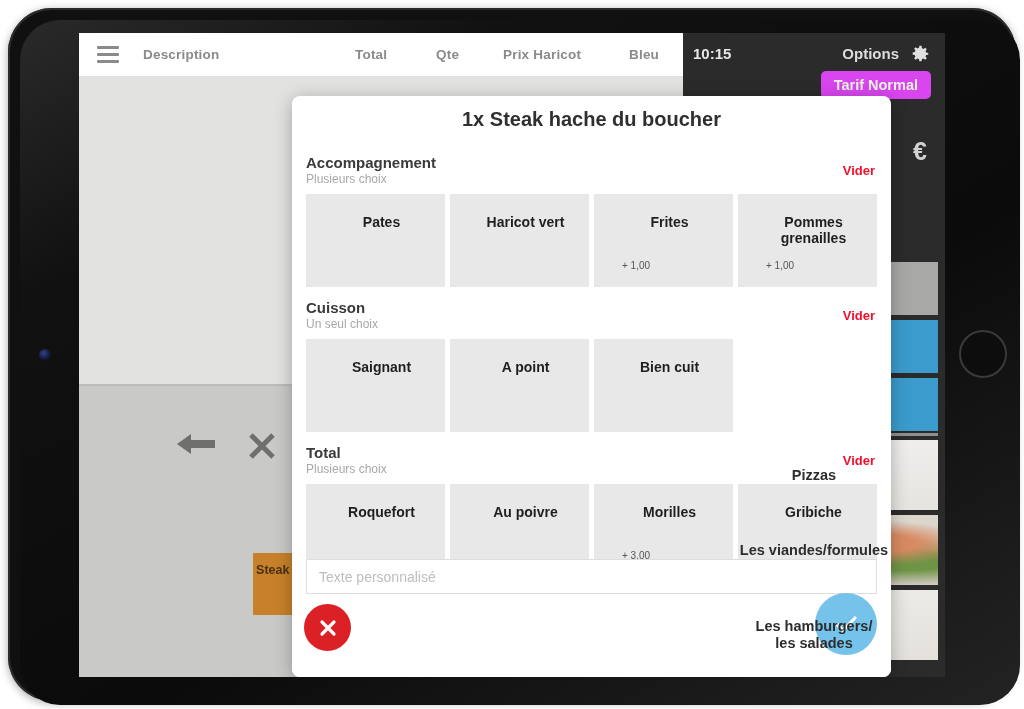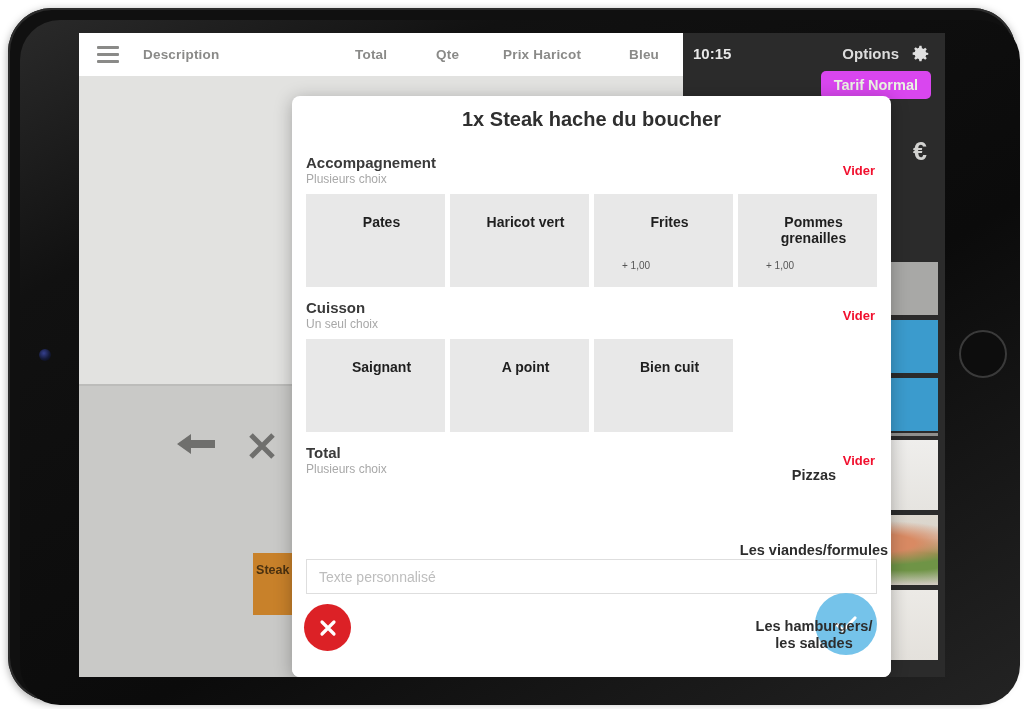--- a/index.html
+++ b/index.html
@@ -433,20 +433,38 @@
           </div>
         </div>
 
         <div class="group-head">
           <div class="group-titles">
             <div class="group-name">Total</div>
             <div class="group-sub">Plusieurs choix</div>
           </div>
           <div class="vider">Vider</div>
         </div>
+        <div class="opt-grid">
+          <div class="opt-tile">
+            <span class="opt-name">Roquefort</span>
+            <span class="opt-extra"></span>
+          </div>
+          <div class="opt-tile">
+            <span class="opt-name">Au poivre</span>
+            <span class="opt-extra"></span>
+          </div>
+          <div class="opt-tile">
+            <span class="opt-name">Morilles</span>
+            <span class="opt-extra">+ 3,00</span>
+          </div>
+          <div class="opt-tile">
+            <span class="opt-name">Gribiche</span>
+            <span class="opt-extra"></span>
+          </div>
+        </div>
 
         <div class="custom-text-wrap">
           <input class="custom-text" type="text" placeholder="Texte personnalisé" style="">
         </div>
       </div>
 
       <div class="modal-footer">
         <div class="btn-round btn-cancel">
           <svg width="20" height="20" viewBox="0 0 20 20">
             <path d="M4 4 L16 16 M16 4 L4 16" stroke="#fff" stroke-width="3.2" stroke-linecap="round"></path>

